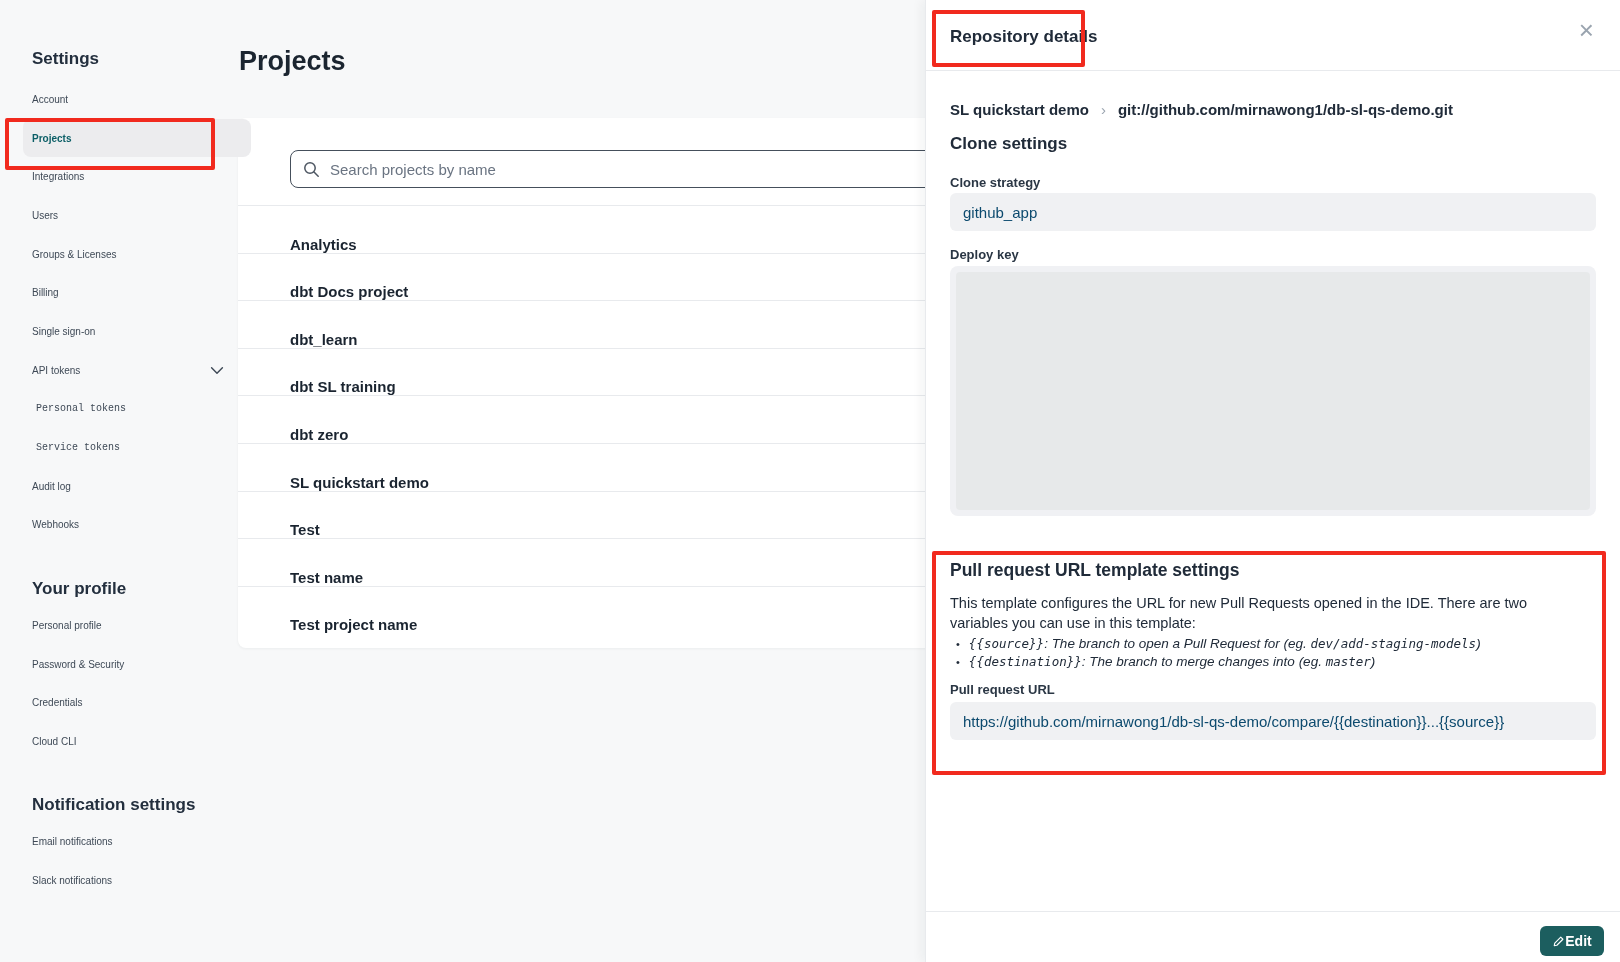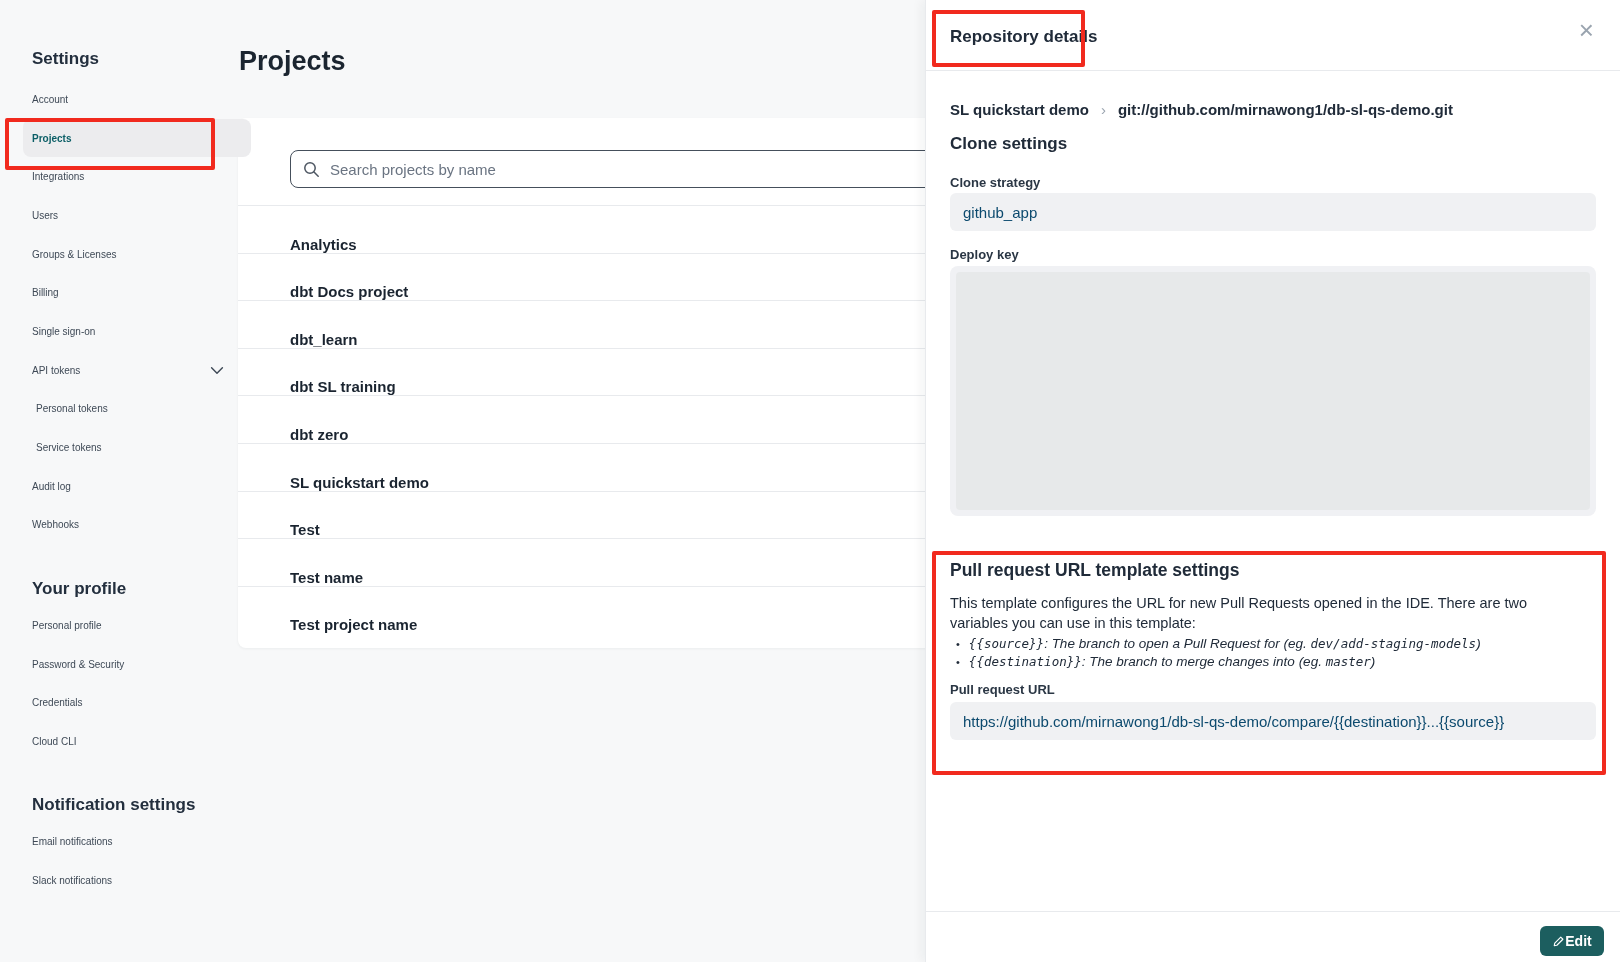--- a/index.html
+++ b/index.html
@@ -6,21 +6,21 @@
   html, body { width: 1620px; height: 962px; overflow: hidden; }
   body { background: #f7f8f9; font-family: "Liberation Sans", sans-serif; color: #202b39; }
   .screen { position: relative; width: 1620px; height: 962px; }
 
   
   .sidebar { position: absolute; left: 16px; top: 0; width: 240px; height: 962px; padding-top: 48px; }
   .sb-heading { padding: 0 16px; font-size: 17px; font-weight: 700; color: #232f3e; line-height: 22px; }
   .sb-list { list-style: none; margin-top: 10px; }
   .sb-item { position: relative; height: 38.7px; display: flex; align-items: center; padding: 0 16px; font-size: 10px; color: #3e4956; cursor: pointer; }
   .sb-item .label { position: relative; z-index: 2; }
-  .sb-item.sub { padding-left: 20px; }
+  .sb-item.sub { padding-left: 20px; font-family: Liberation Mono, monospace; }
   .sb-item.active .label { color: #0b5e66; font-weight: 700; }
   .active-pill { position: absolute; left: 7px; top: 0; width: 228px; height: 38.7px; background: #ececee; border-radius: 8px; z-index: 1; }
   .chev { margin-left: auto; margin-right: 14px; display: flex; }
   .mt-profile { margin-top: 34px; }
   .mt-notif { margin-top: 33px; }
   .sb-list-2 { list-style: none; margin-top: 6px; }
 
   
   .main { position: absolute; left: 0; top: 0; width: 925px; height: 962px; overflow: hidden; }
   .main-title { position: absolute; left: 239px; top: 46px; font-size: 27px; font-weight: 700; color: #1b2530; }

